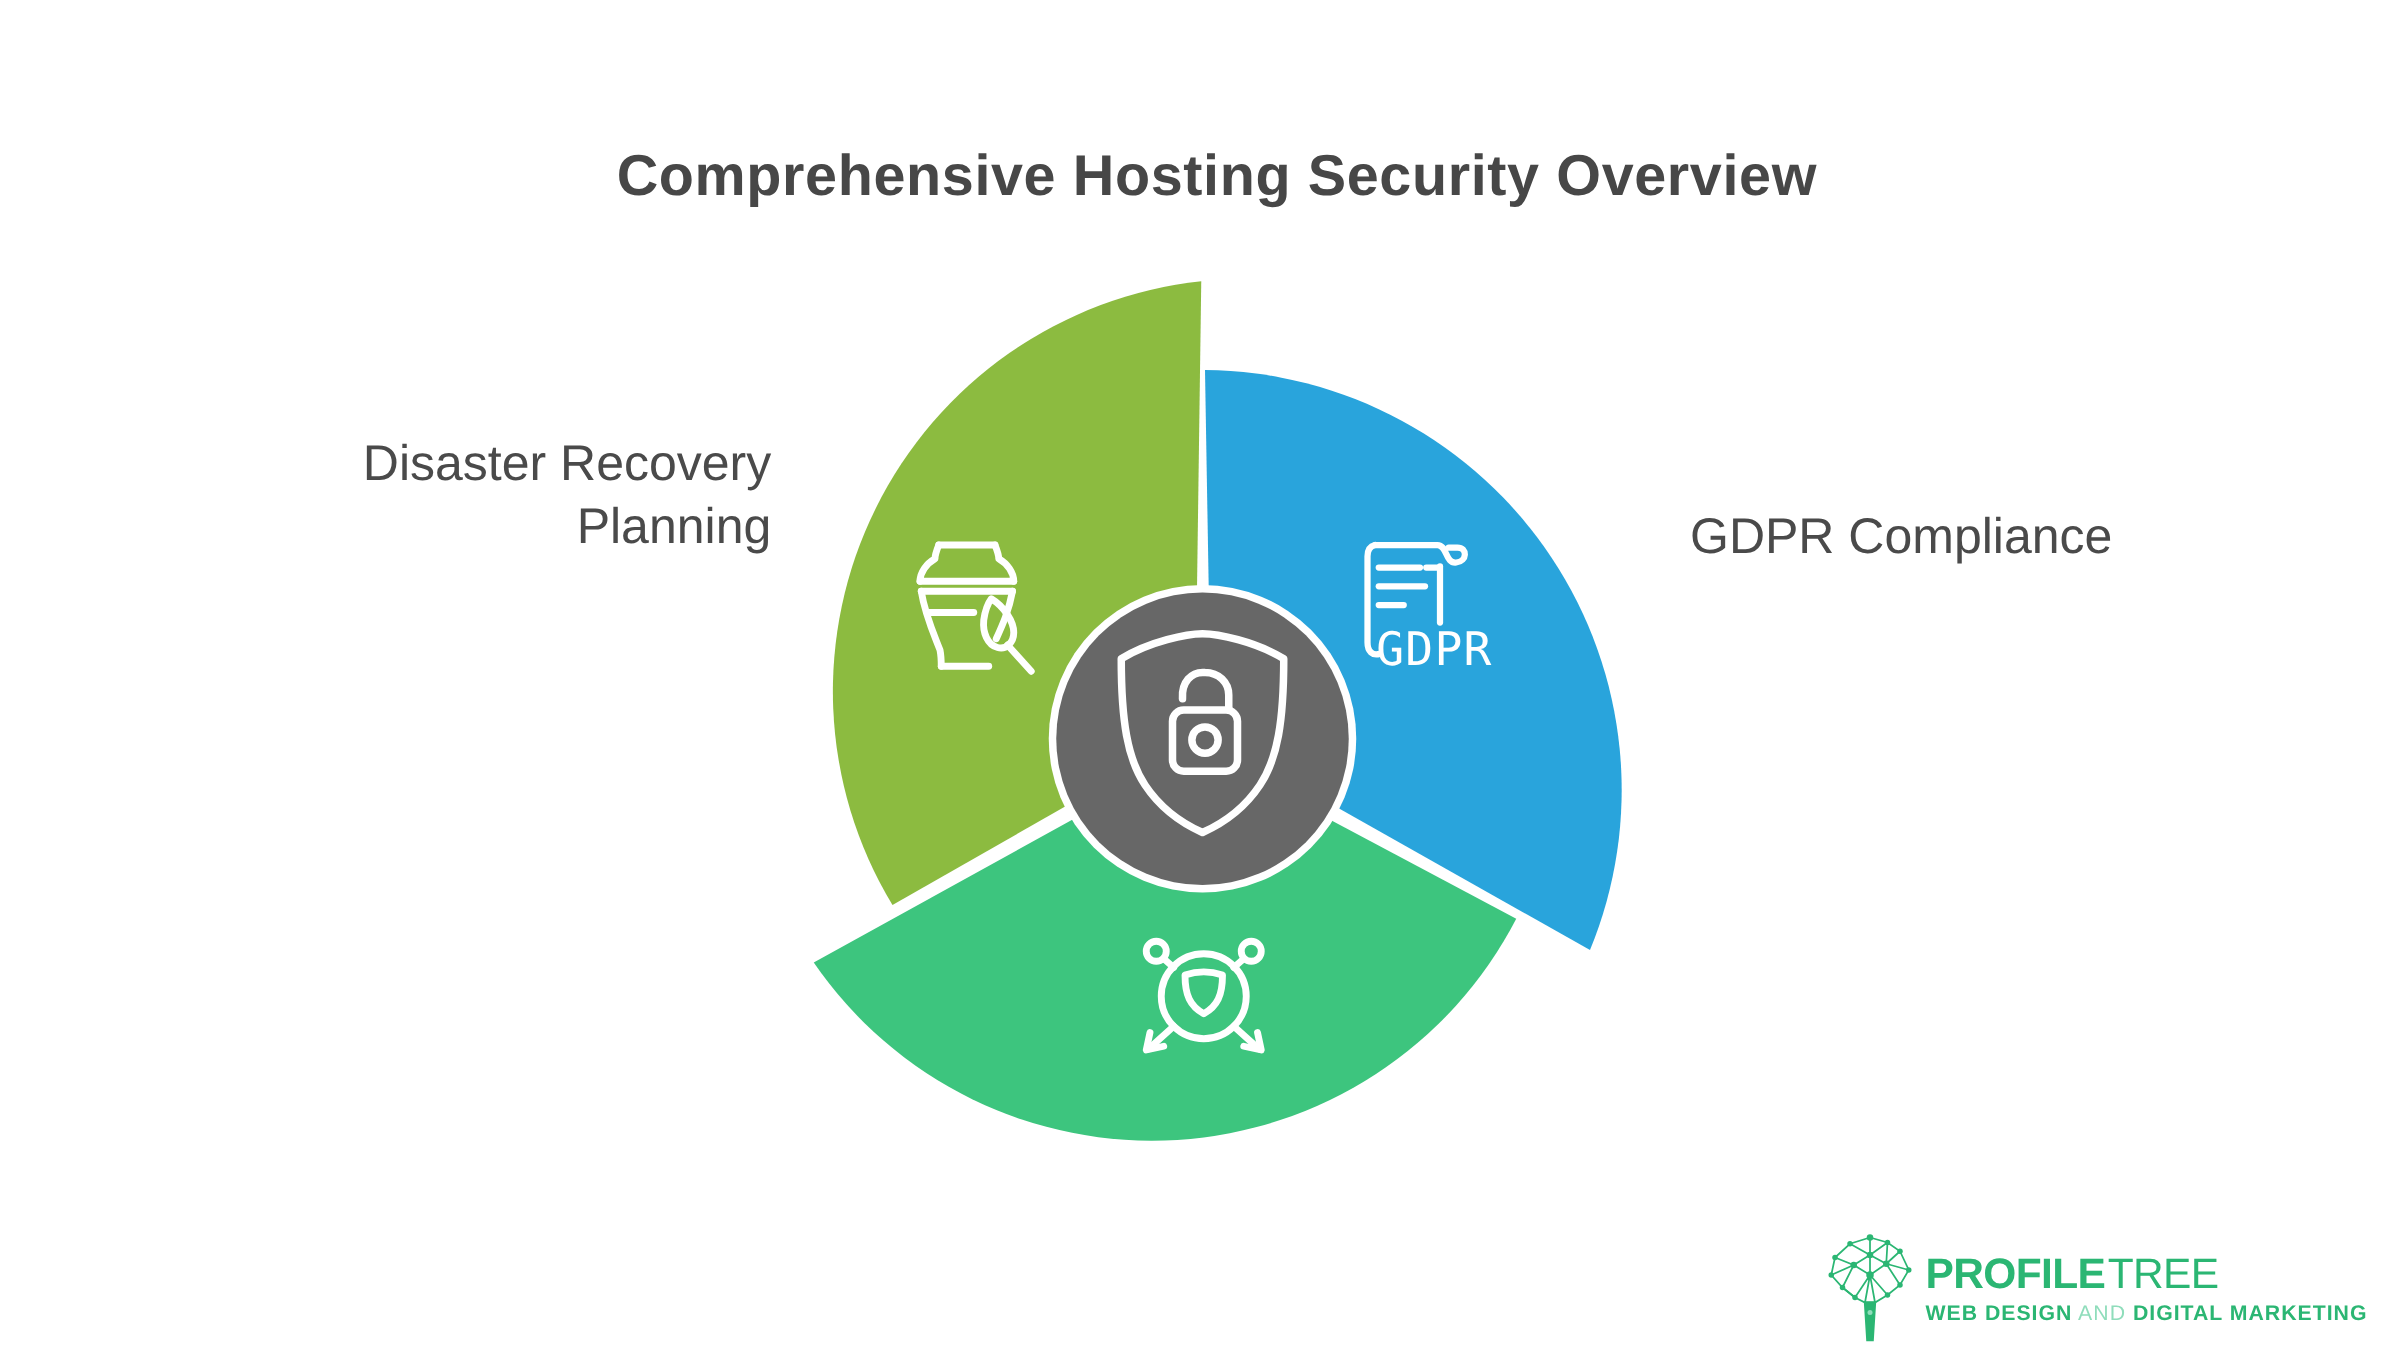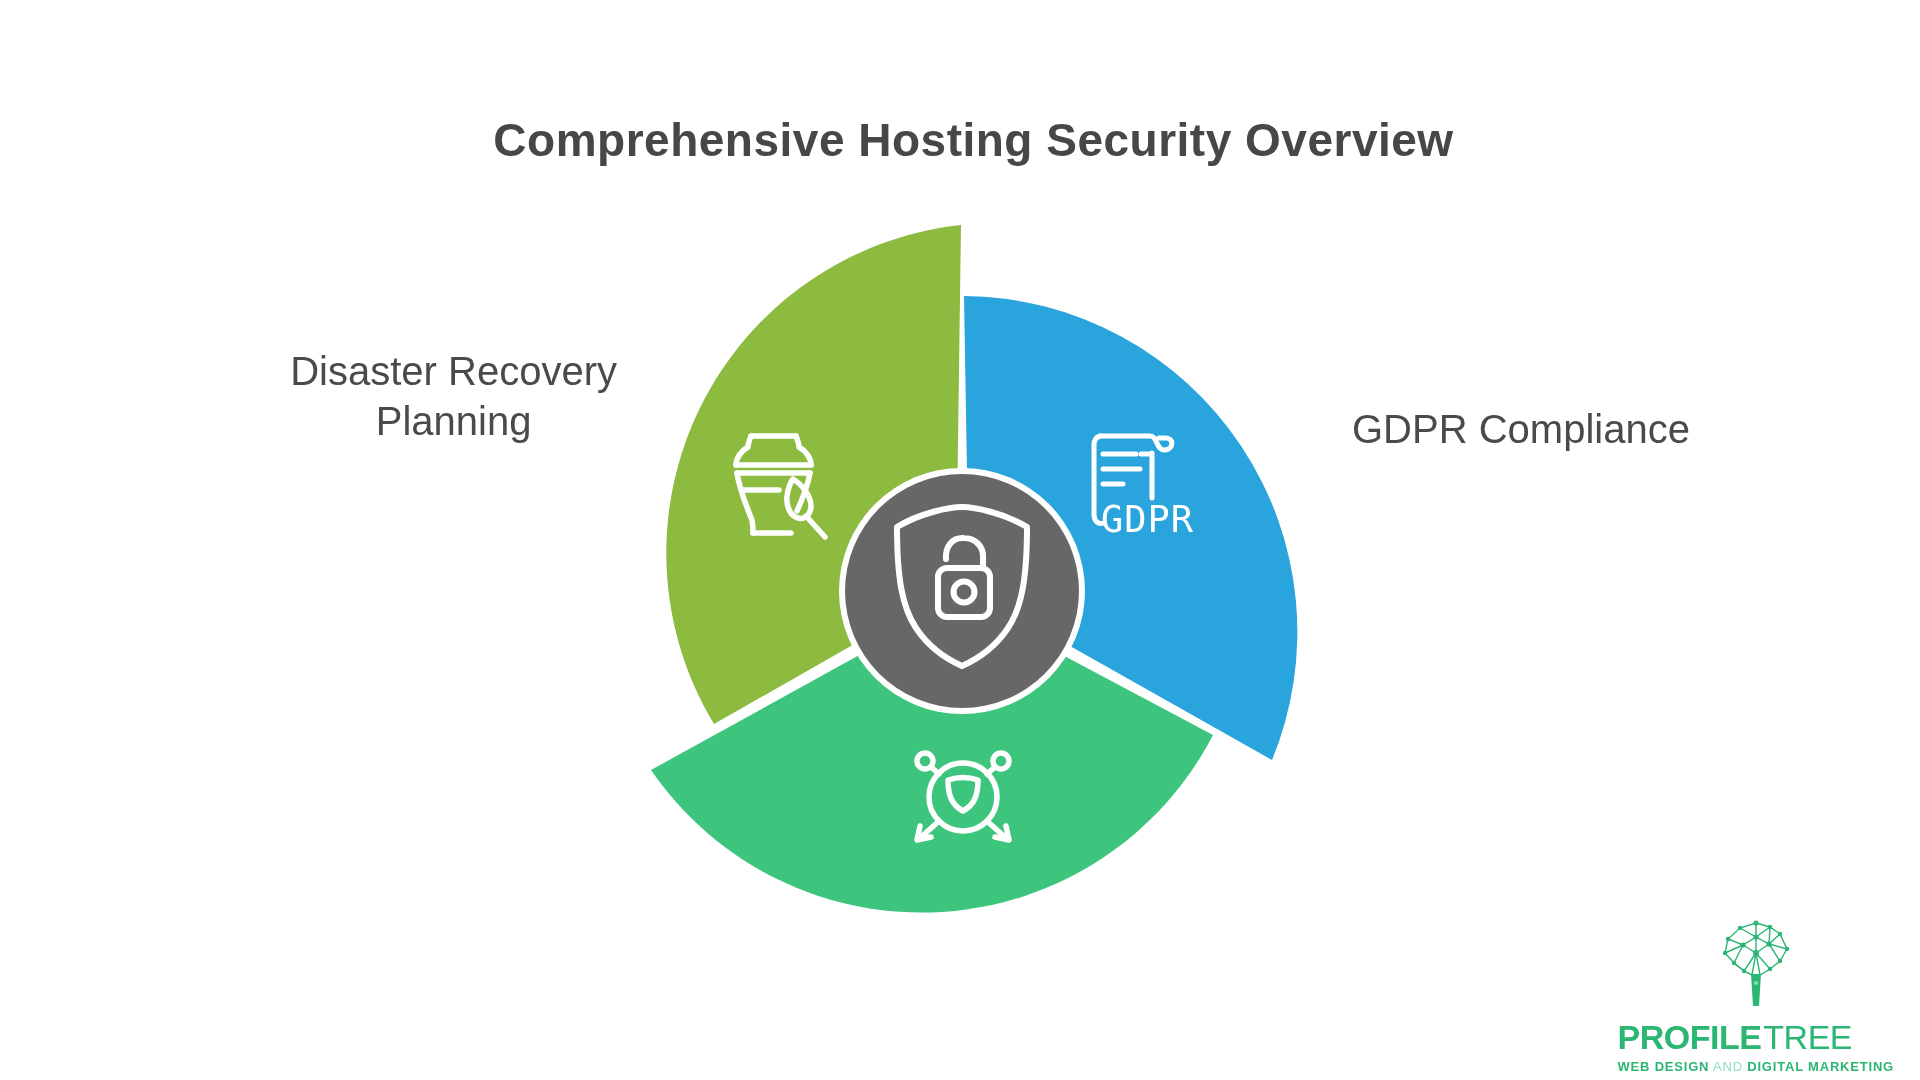--- a/index.html
+++ b/index.html
@@ -9,34 +9,34 @@
   }
   .stage{position:absolute;inset:0;}
   .diagram-svg{position:absolute;left:0;top:0;}
   .page-title{
     position:absolute;left:0;right:0;top:82px;text-align:center;
     font-size:46px;font-weight:700;color:#474747;letter-spacing:.5px;padding-left:27px;
   }
   .seg-label{
     position:absolute;font-size:40px;color:#4a4a4a;line-height:50px;font-weight:400;
   }
-  .label-disaster{right:1303px;top:346px;text-align:center;}
+  .label-disaster{right:1303px;top:346px;text-align:right;}
   .label-gdpr{left:1308px;top:404px;margin-left:44px;}
   .label-security{left:760px;width:400px;top:960px;text-align:center;}
   .logo{
-    position:absolute;right:26px;bottom:6px;display:flex;align-items:center;gap:10px;flex-direction:column;
+    position:absolute;right:26px;bottom:6px;display:flex;align-items:center;gap:10px;
   }
   .logo-text{display:flex;flex-direction:column;}
   .brand-line{
     font-size:34px;letter-spacing:-.5px;color:#2bb673;line-height:40px;white-space:nowrap;
   }
   .brand-bold{font-weight:800;}
   .brand-light{font-weight:400;margin-left:2px;}
   .tagline{
-    font-size:13px;letter-spacing:.8px;color:#2bb673;margin-top:2px;white-space:nowrap;
+    font-size:17px;letter-spacing:.8px;color:#2bb673;margin-top:2px;white-space:nowrap;
   }
   .tagline .t-bold{font-weight:700;}
   .tagline .t-light{font-weight:400;color:#8fddbb;}
 </style>
 </head>
 <body>
 
 <div class="stage">
 
   <h1 class="page-title">Comprehensive Hosting Security Overview</h1>

